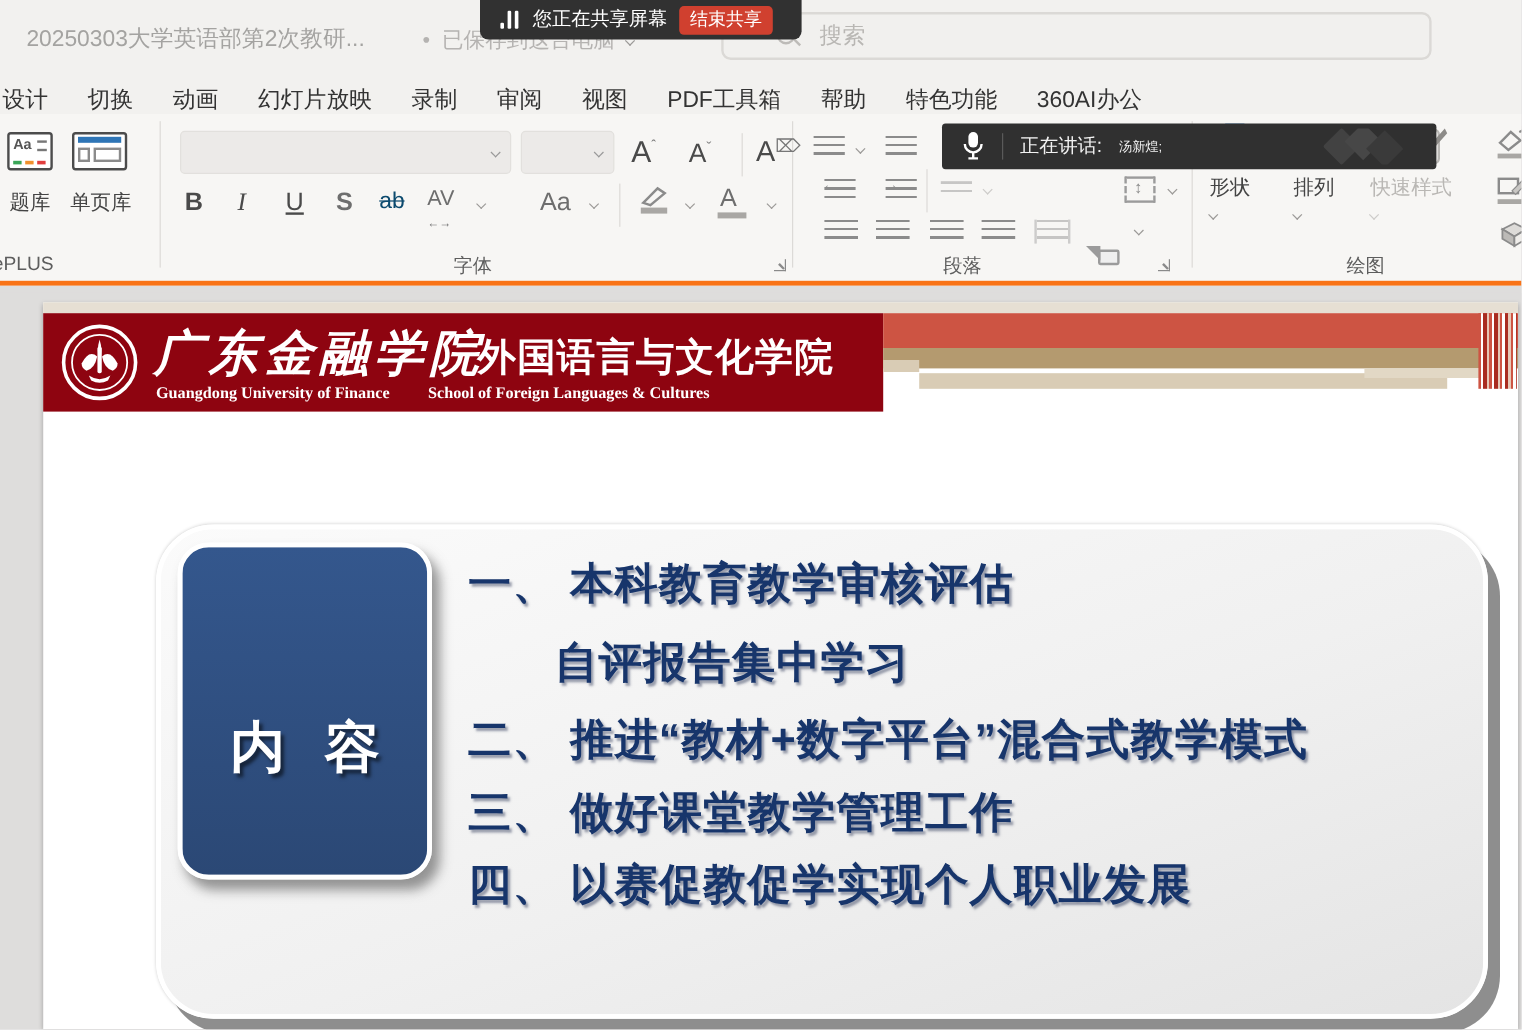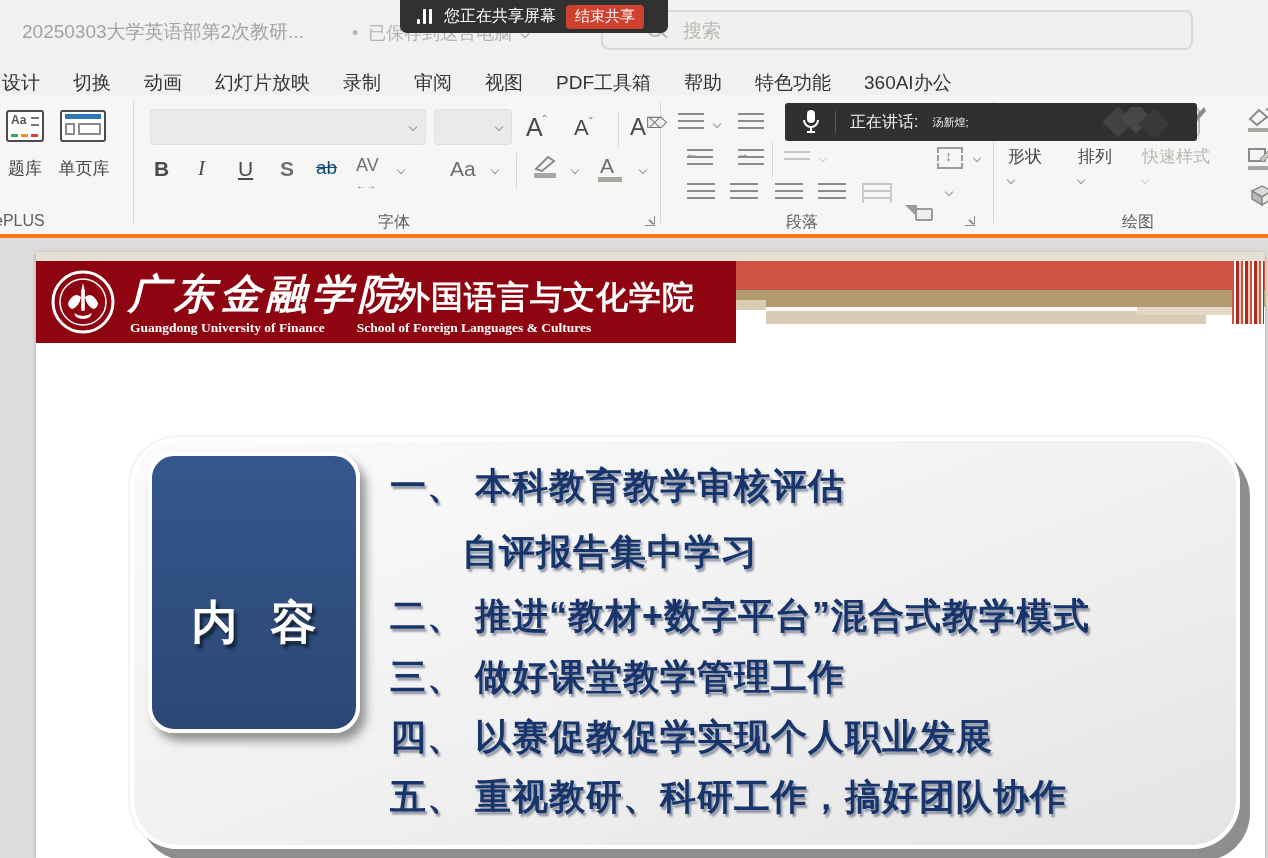--- a/index.html
+++ b/index.html
@@ -351,17 +351,16 @@
 
       <div class="blue-box">
         <div class="bl bl2">内 容</div>
       </div>
 
       <div class="agenda-line" style="left:354px;top:210px;">一、 本科教育教学审核评估</div>
       <div class="agenda-line" style="left:426px;top:276px;">自评报告集中学习</div>
       <div class="agenda-line" style="left:354px;top:340px;">二、 推进“教材+数字平台”混合式教学模式</div>
       <div class="agenda-line" style="left:354px;top:401px;">三、 做好课堂教学管理工作</div>
       <div class="agenda-line" style="left:354px;top:461px;">四、 以赛促教促学实现个人职业发展</div>
-      <div class="agenda-line" style="left:354px;top:521px;">五、 重视教研、科研工作，搞好团队协作</div>
     </div>
   </div>
 
 </div>
 
 </body></html>

